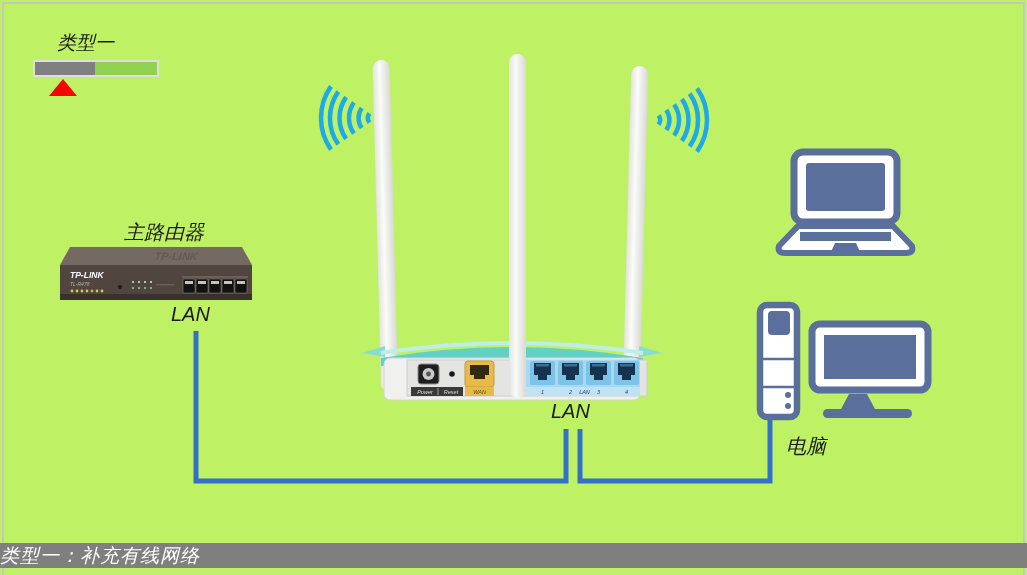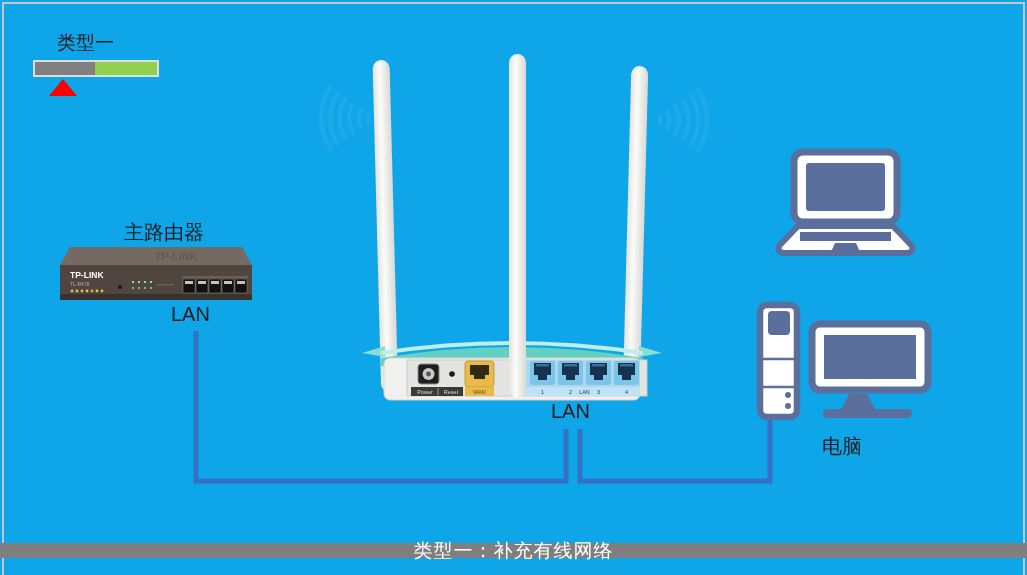--- a/index.html
+++ b/index.html
@@ -1,19 +1,20 @@
 <!DOCTYPE html>
 <html><head>
 <meta charset="utf-8">
 <style>
   html,body{margin:0;padding:0;background:#ffffff;}
   #canvas{
-    position:relative;width:1027px;height:575px;background:#0ea5e9;
+    position:relative;width:1027px;height:575px;background:#bef264;
     font-family:"Liberation Sans","DejaVu Sans",sans-serif;overflow:hidden;
     box-sizing:border-box;
+    font-style:italic;
   }
   .frame{
     position:absolute;left:2px;top:2px;right:2px;bottom:0;
     border-left:2px solid #c6c6c6;border-top:2px solid #c6c6c6;border-right:2px solid #c6c6c6;
     pointer-events:none;z-index:9;
   }
   .label{position:absolute;color:#1a1a1a;font-size:20px;z-index:4;}
   
   .type-label{position:absolute;left:57px;top:30px;font-size:19px;color:#1a1a1a;z-index:4;}
   .type-bar{position:absolute;left:33px;top:60px;width:122px;height:13px;border:2px solid #dedede;display:flex;z-index:4;}
@@ -21,22 +22,22 @@
   .bar-green{flex:1;height:100%;background:#92d050;}
   .red-triangle{
     position:absolute;left:49px;top:79px;width:0;height:0;z-index:4;
     border-left:14px solid transparent;border-right:14px solid transparent;border-bottom:17px solid #ff0000;
   }
   
   .abs{position:absolute;z-index:2;}
   #lines-svg{position:absolute;left:0;top:0;z-index:1;pointer-events:none;}
   
   .caption-bar{
-    position:absolute;left:0;top:543px;width:1027px;height:15px;background:#7f7f7f;
-    display:flex;align-items:center;justify-content:center;z-index:10;
+    position:absolute;left:0;top:543px;width:1027px;height:25px;background:#7f7f7f;
+    display:flex;align-items:center;z-index:10;
   }
   .caption-bar span{color:#ffffff;font-size:19px;letter-spacing:1px;}
 </style>
 </head>
 <body>
 
 <div id="canvas">
   <div class="frame"></div>
 
   <div class="type-label">类型一</div>
@@ -206,21 +207,21 @@
     <rect x="18" y="14" width="22" height="24" rx="4" fill="#5a6f9c"></rect>
     <line x1="11" y1="62" x2="46" y2="62" stroke="#5a6f9c" stroke-width="2.5"></line>
     <line x1="11" y1="90" x2="46" y2="90" stroke="#5a6f9c" stroke-width="2.5"></line>
     <circle cx="38" cy="98" r="3" fill="#5a6f9c"></circle>
     <circle cx="38" cy="109" r="3" fill="#5a6f9c"></circle>
     <rect x="62" y="27" width="116" height="66" rx="8" fill="#ffffff" stroke="#5a6f9c" stroke-width="7"></rect>
     <rect x="74" y="38" width="92" height="44" fill="#5a6f9c"></rect>
     <polygon points="99,97 117,97 126,114 90,114" fill="#5a6f9c"></polygon>
     <rect x="73" y="112" width="89" height="9" rx="4.5" fill="#5a6f9c"></rect>
   </svg>
-  <div class="label" style="left:822px;top:433px;">电脑</div>
+  <div class="label" style="left:786px;top:433px;">电脑</div>
 
   <svg id="lines-svg" width="1027" height="575" viewBox="0 0 1027 575">
     <polyline points="196,331 196,481 566,481 566,429" fill="none" stroke="#3470c5" stroke-width="5"></polyline>
     <polyline points="580,429 580,481 770,481 770,418" fill="none" stroke="#3470c5" stroke-width="5"></polyline>
   </svg>
 
   <div class="caption-bar">
     <span>类型一：补充有线网络</span>
   </div>
 </div>

